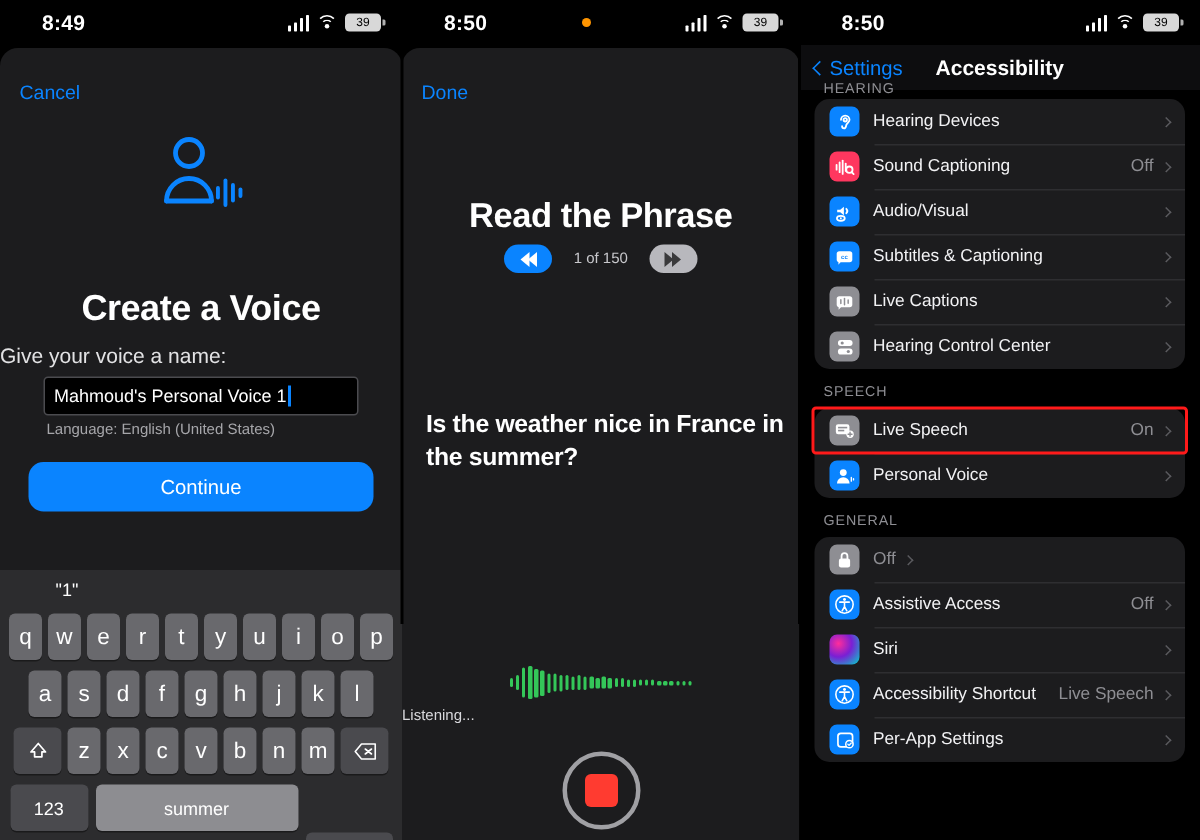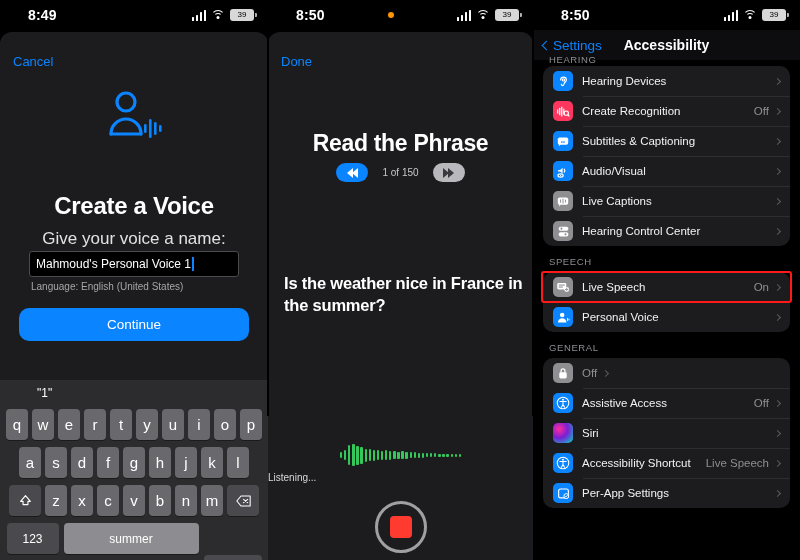--- a/index.html
+++ b/index.html
@@ -38,22 +38,22 @@
   .batt:after { content:""; position:absolute; right:-3px; top:4px; width:2px; height:4px;
                 background:#b0b0b0; border-radius:0 1px 1px 0; }
 
   
   .sheet { position:absolute; top:32px; left:0; right:0; bottom:0;
            background:#1c1c1e; border-radius:12px 12px 0 0; }
   .cancel { position:absolute; top:22px; left:13px; color:#0a84ff; font-size:13px; }
   .voice-icon { position:absolute; top:58px; left:0; right:0; display:flex; justify-content:center; }
   .title-big { position:absolute; top:160px; left:0; right:0; text-align:center;
                color:#fff; font-size:24px; font-weight:bold; letter-spacing:-.3px; }
-  .subtle { position:absolute; top:197px; left:0; right:0; text-align:center;
-            color:#e2e2e4; font-size:17px; }
+  .subtle { position:absolute; top:197px; left:0; right:0; 
+            color:#e2e2e4; font-size:14px; }
   .name-field { position:absolute; top:219px; left:29px; right:29px; height:26px;
                 background:#000; border:1px solid #4b4b4f; border-radius:3px;
                 display:flex; align-items:center; padding:0 6px; }
   .name-field .val { color:#fff; font-size:12px; white-space:nowrap; }
   .caret { display:inline-block; width:1.5px; height:14px; background:#0a84ff; margin-left:1px; }
   .lang { position:absolute; top:249px; left:31px; color:#a6a6aa; font-size:10px; }
   .continue { position:absolute; top:276px; left:19px; right:19px; height:33px;
               background:#0a84ff; border-radius:10px; color:#fff; font-size:13.5px;
               display:flex; align-items:center; justify-content:center; border:0; }
 
@@ -384,45 +384,45 @@
                 <g stroke="#fff" fill="none" stroke-width="1.5" stroke-linecap="round" stroke-linejoin="round">
                   <line x1="2" y1="6" x2="2" y2="10"></line>
                   <line x1="4.5" y1="4" x2="4.5" y2="12"></line>
                   <line x1="7" y1="2.5" x2="7" y2="13.5"></line>
                   <line x1="9.5" y1="5" x2="9.5" y2="11"></line>
                 </g>
                 <circle cx="12.5" cy="10" r="2.6" stroke="#fff" fill="none" stroke-width="1.5" stroke-linecap="round" stroke-linejoin="round"></circle>
                 <line x1="14.4" y1="11.9" x2="16" y2="13.6" stroke="#fff" fill="none" stroke-width="1.5" stroke-linecap="round" stroke-linejoin="round"></line>
               </svg>
             </div>
-            <div class="rlabel">Create Recognition</div>
+            <div class="rlabel">Sound Captioning</div>
             <div class="rval">Off</div>
-            <div class="chev"></div>
-          </div>
-          <div class="row">
-            <div class="ico blue">
-              <svg width="14" height="13" viewBox="0 0 16 16">
-                <rect x="1.6" y="3" width="12.8" height="9" rx="2.2" fill="#fff"></rect>
-                <path d="M3 14.2 L5.2 11.5 H3z" fill="#fff"></path>
-                <text x="8" y="9.6" font-size="5" font-family="Liberation Sans" fill="#0a84ff" text-anchor="middle" font-weight="bold">cc</text>
-              </svg>
-            </div>
-            <div class="rlabel">Subtitles &amp; Captioning</div>
             <div class="chev"></div>
           </div>
           <div class="row">
             <div class="ico blue">
               <svg width="14" height="13" viewBox="0 0 16 16">
                 <path d="M2 6h2.5L7.5 3.5v7L4.5 8H2z" fill="#fff"></path>
                 <path d="M9.5 5.2a2.6 2.6 0 0 1 0 3.6" stroke="#fff" fill="none" stroke-width="1.5" stroke-linecap="round" stroke-linejoin="round"></path>
                 <ellipse cx="5" cy="13" rx="3.2" ry="2" stroke="#fff" fill="none" stroke-width="1.5" stroke-linecap="round" stroke-linejoin="round"></ellipse>
                 <circle cx="5" cy="13" r=".8" fill="#fff"></circle>
               </svg>
             </div>
             <div class="rlabel">Audio/Visual</div>
+            <div class="chev"></div>
+          </div>
+          <div class="row">
+            <div class="ico blue">
+              <svg width="14" height="13" viewBox="0 0 16 16">
+                <rect x="1.6" y="3" width="12.8" height="9" rx="2.2" fill="#fff"></rect>
+                <path d="M3 14.2 L5.2 11.5 H3z" fill="#fff"></path>
+                <text x="8" y="9.6" font-size="5" font-family="Liberation Sans" fill="#0a84ff" text-anchor="middle" font-weight="bold">cc</text>
+              </svg>
+            </div>
+            <div class="rlabel">Subtitles &amp; Captioning</div>
             <div class="chev"></div>
           </div>
           <div class="row">
             <div class="ico gray">
               <svg width="14" height="13" viewBox="0 0 16 16">
                 <rect x="1.6" y="3" width="12.8" height="9" rx="2.2" fill="#fff"></rect>
                 <path d="M3.2 14.2 L5.4 11.6 H3.2z" fill="#fff"></path>
                 <g stroke="#8e8e93" stroke-width="1.2" stroke-linecap="round">
                   <line x1="5" y1="6" x2="5" y2="9"></line>
                   <line x1="8" y1="5" x2="8" y2="10"></line>

